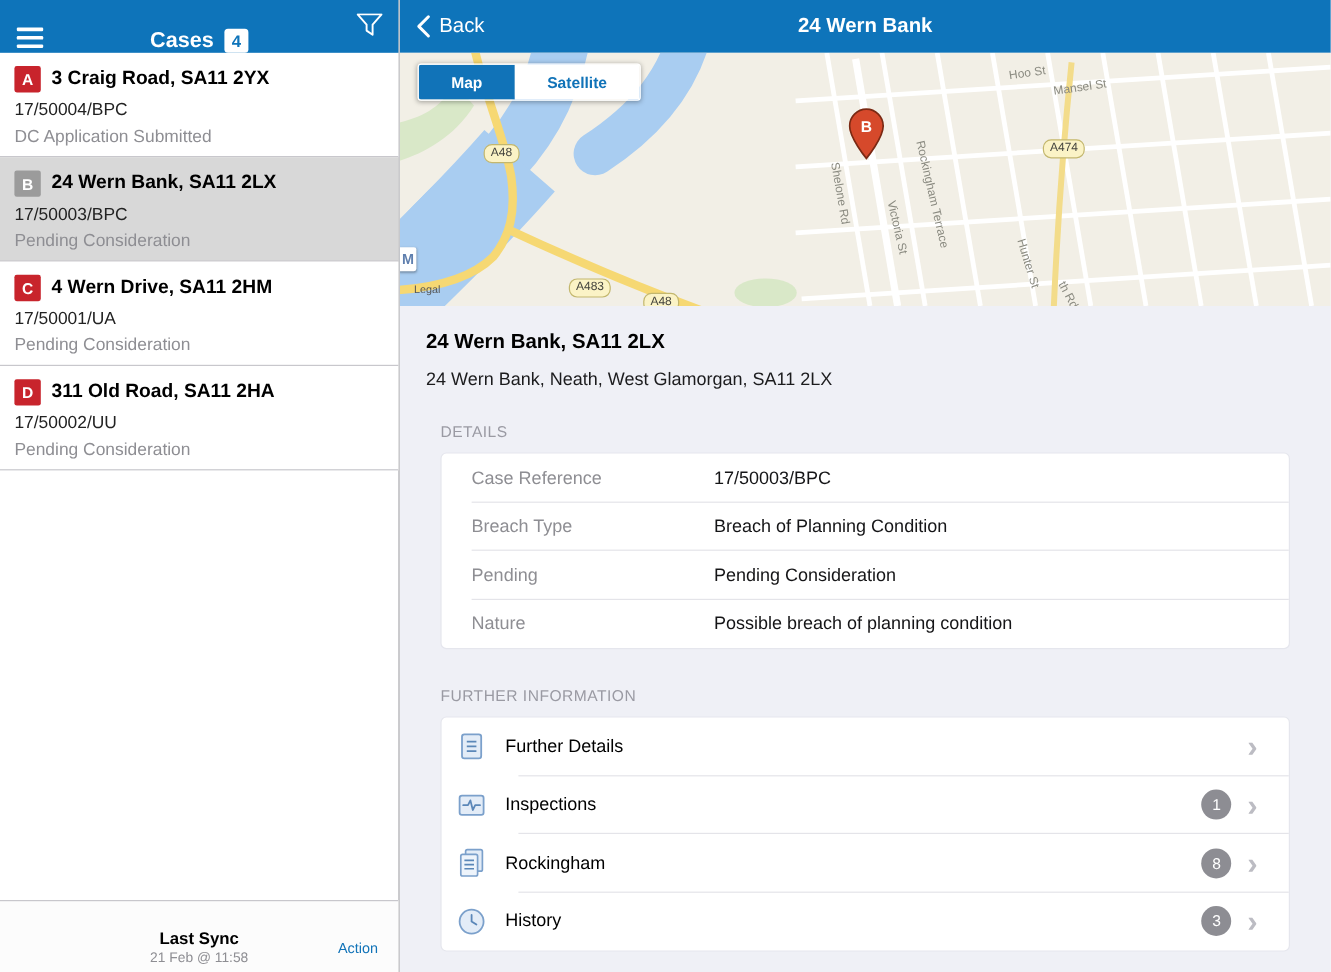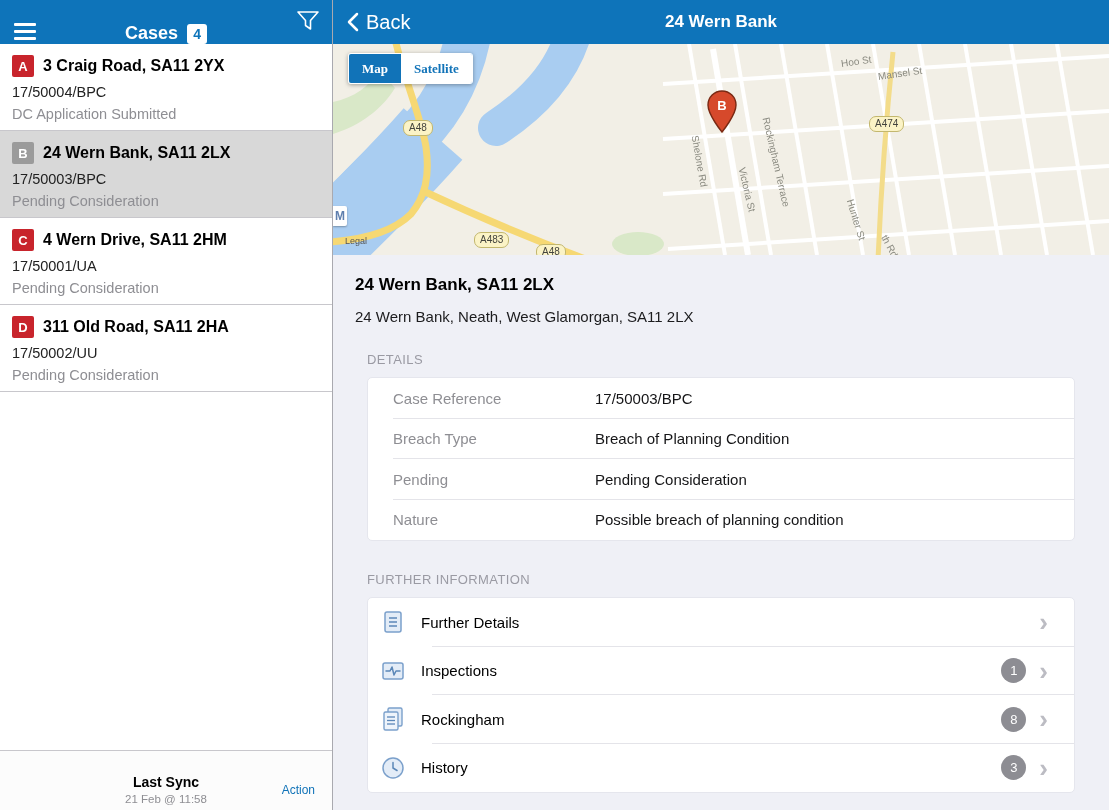--- a/index.html
+++ b/index.html
@@ -33,30 +33,30 @@
     border-top:1px solid #c8c7cc}
   .footer-sync{padding-top:23px;text-align:center}
   .sync-label{font-size:14px;font-weight:bold;color:#000}
   .sync-value{font-size:11.5px;color:#8e8e93;margin-top:3px}
   .action-btn{position:absolute;right:17px;bottom:13px;color:#1173b8;font-size:12px;cursor:pointer;background:none;border:none;font-family:inherit}
 
   
   .detail{position:absolute;left:333px;top:0;width:776px;height:810px;background:#eff0f6}
   .detail-header{height:44px;background:#0e74ba;position:relative;display:flex;align-items:center;justify-content:center}
   .back-btn{position:absolute;left:14px;display:flex;align-items:center;gap:7px;color:#fff;
-    font-size:20px;cursor:pointer;background:none;border:none;font-family:inherit}
+    font-size:17px;cursor:pointer;background:none;border:none;font-family:inherit}
   .detail-title{color:#fff;font-size:17px;font-weight:bold}
 
   
   .map{position:absolute;top:44px;left:0;width:776px;height:211px;background:#f2efe6;overflow:hidden;cursor:grab}
   .map svg.base{position:absolute;left:0;top:0}
   .map-control{position:absolute;left:15px;top:9px;display:flex;border:1px solid #fff;border-radius:3px;
     overflow:hidden;box-shadow:0 1px 4px rgba(0,0,0,.35)}
-  .map-btn{height:29px;display:flex;align-items:center;padding:0 13px;font-size:13px;font-weight:bold;
-    cursor:pointer;border:none;font-family:Liberation Serif, serif}
+  .map-btn{height:29px;display:flex;align-items:center;padding:0 27px;font-size:13px;font-weight:bold;
+    cursor:pointer;border:none;font-family:Liberation Sans, sans-serif}
   .map-btn.active{background:#1173b8;color:#fff}
   .map-btn.inactive{background:#fff;color:#1173b8}
   .marker{position:absolute;left:374px;top:46px;cursor:pointer}
   .road-badge{position:absolute;background:#fbf3c6;border:1px solid #c3b76e;border-radius:7px;
     font-size:10px;font-weight:normal;color:#44443e;padding:1px 5px;line-height:12px}
   .street-label{position:absolute;font-size:10px;color:#8a8a80;white-space:nowrap;transform-origin:left center}
   .legal{position:absolute;left:12px;top:192px;font-size:9px;color:#555;cursor:pointer;text-decoration:none}
   .m-logo{position:absolute;left:0;top:162px;width:14px;height:20px;background:#fff;color:#5f7fae;
     font-weight:bold;font-size:12px;display:flex;align-items:center;justify-content:center;
     border-radius:0 2px 2px 0;box-shadow:0 1px 2px rgba(0,0,0,.3)}

